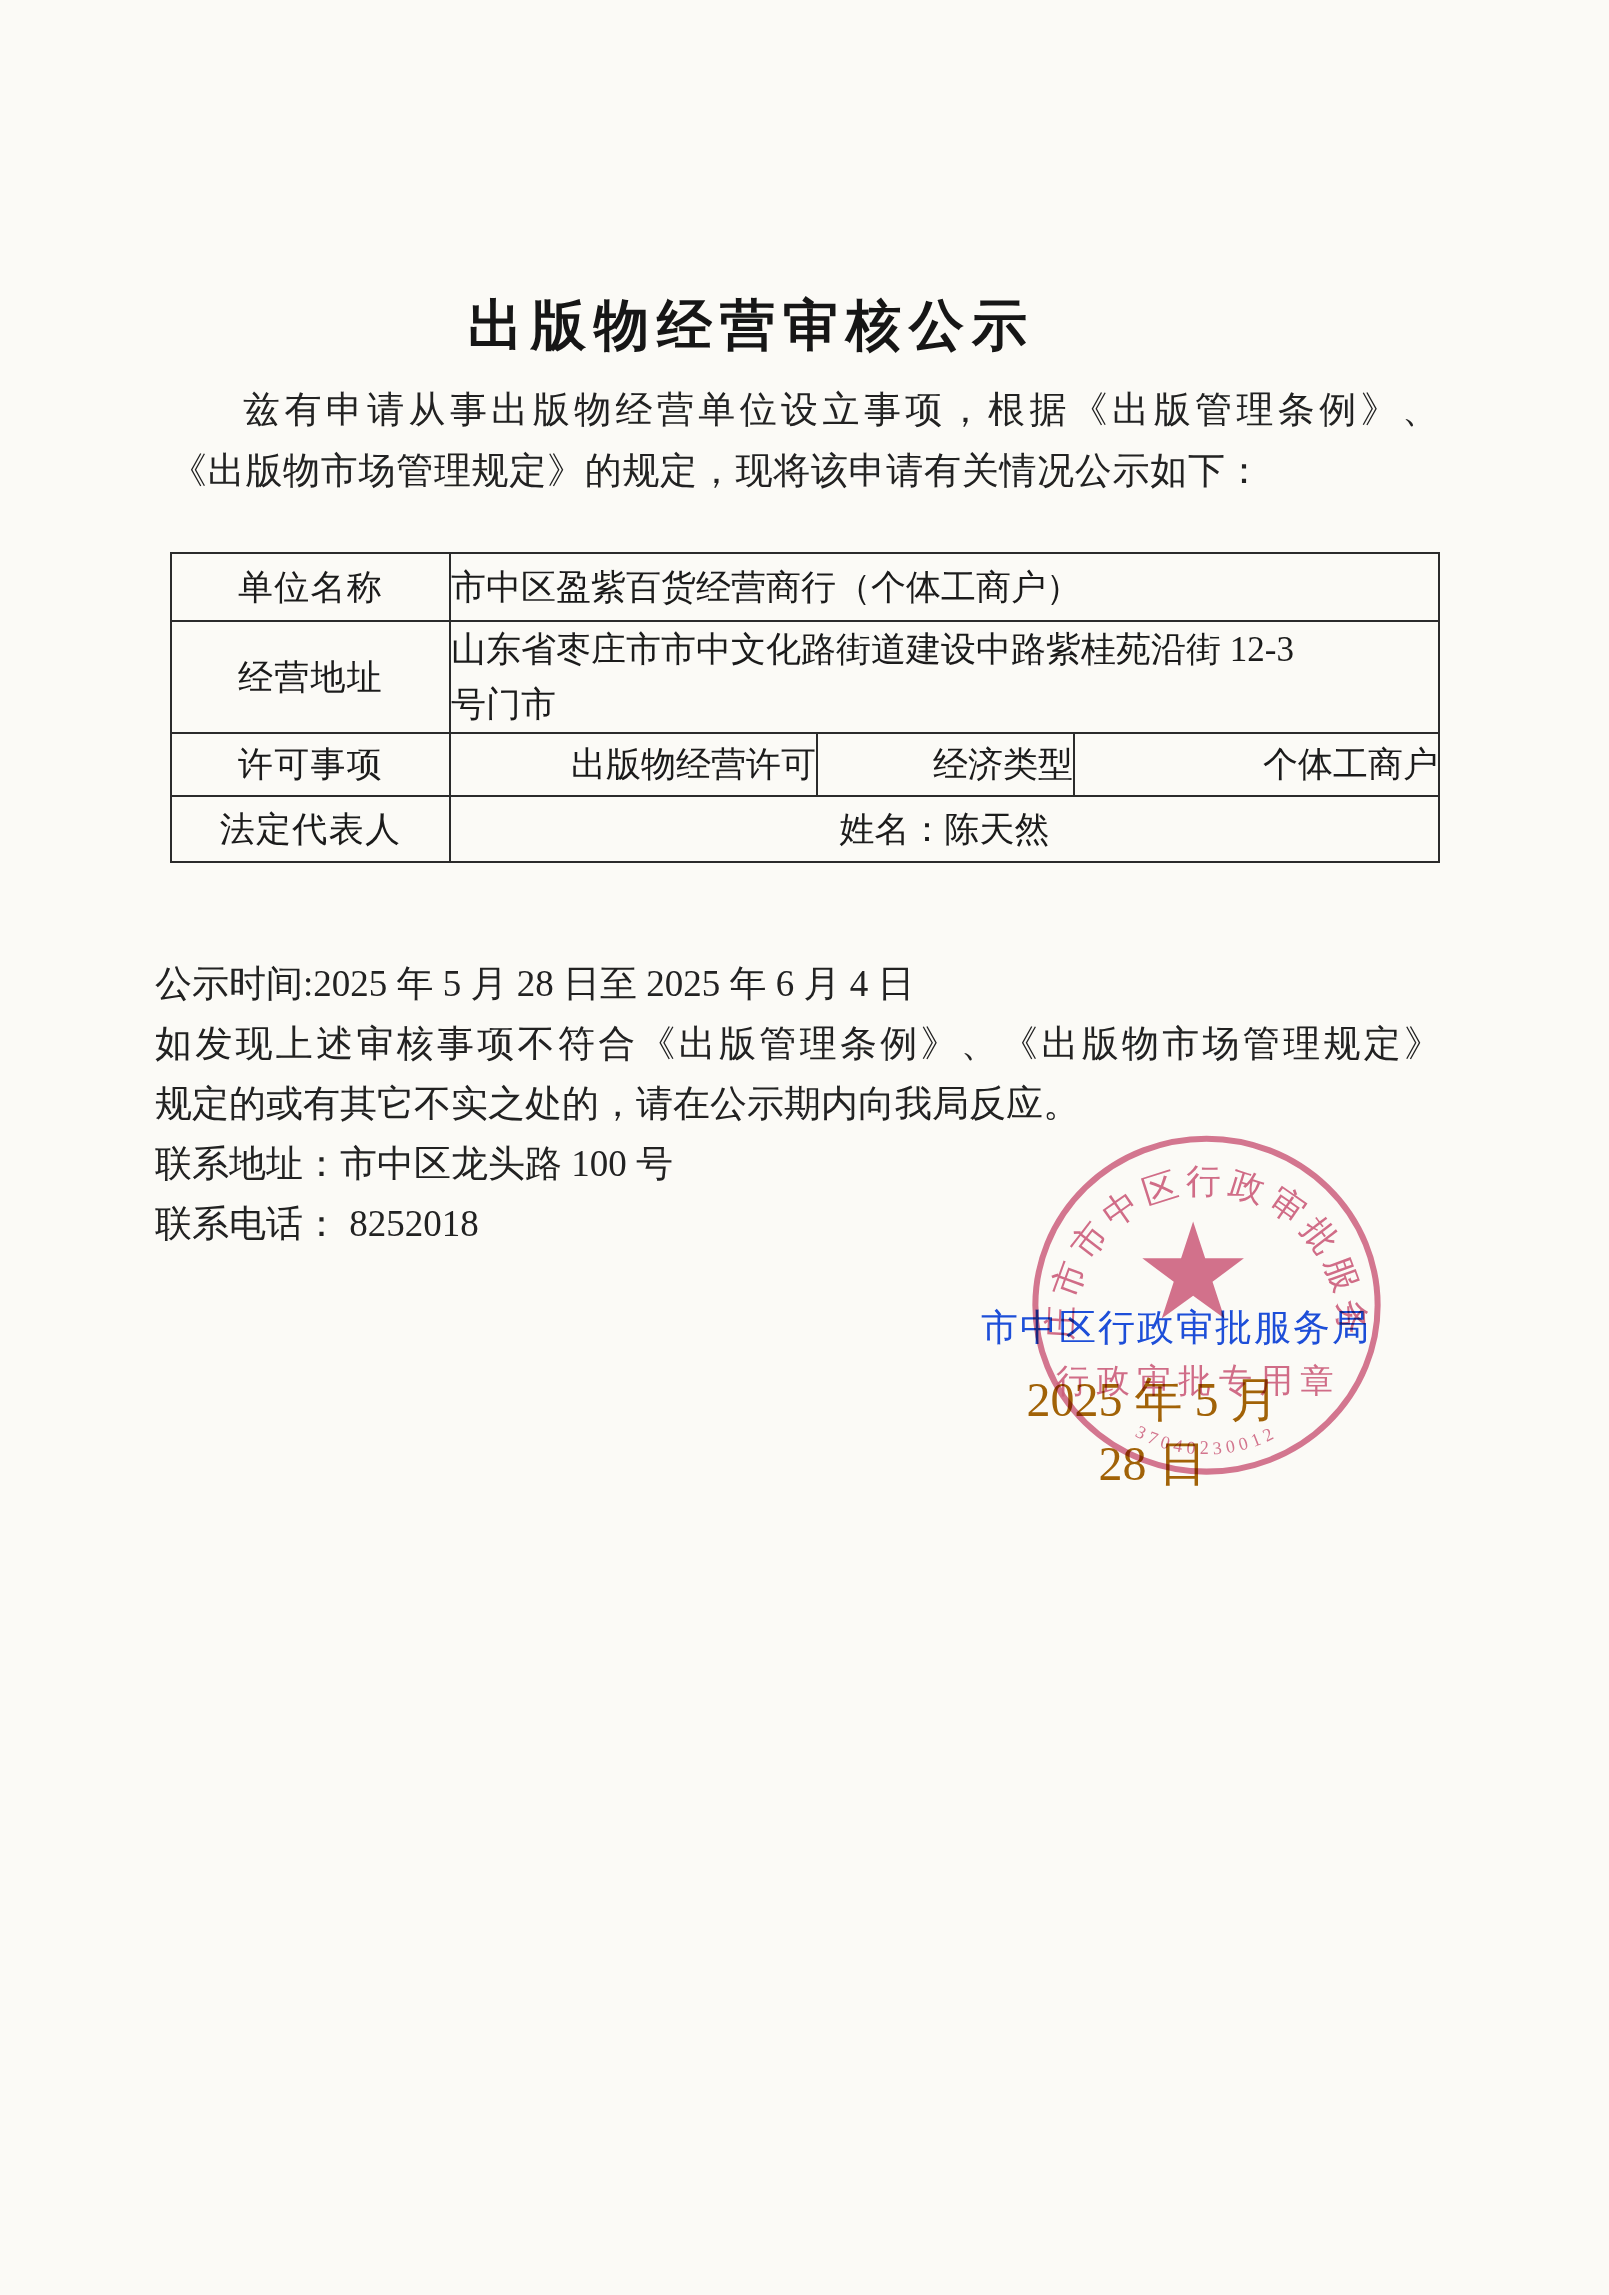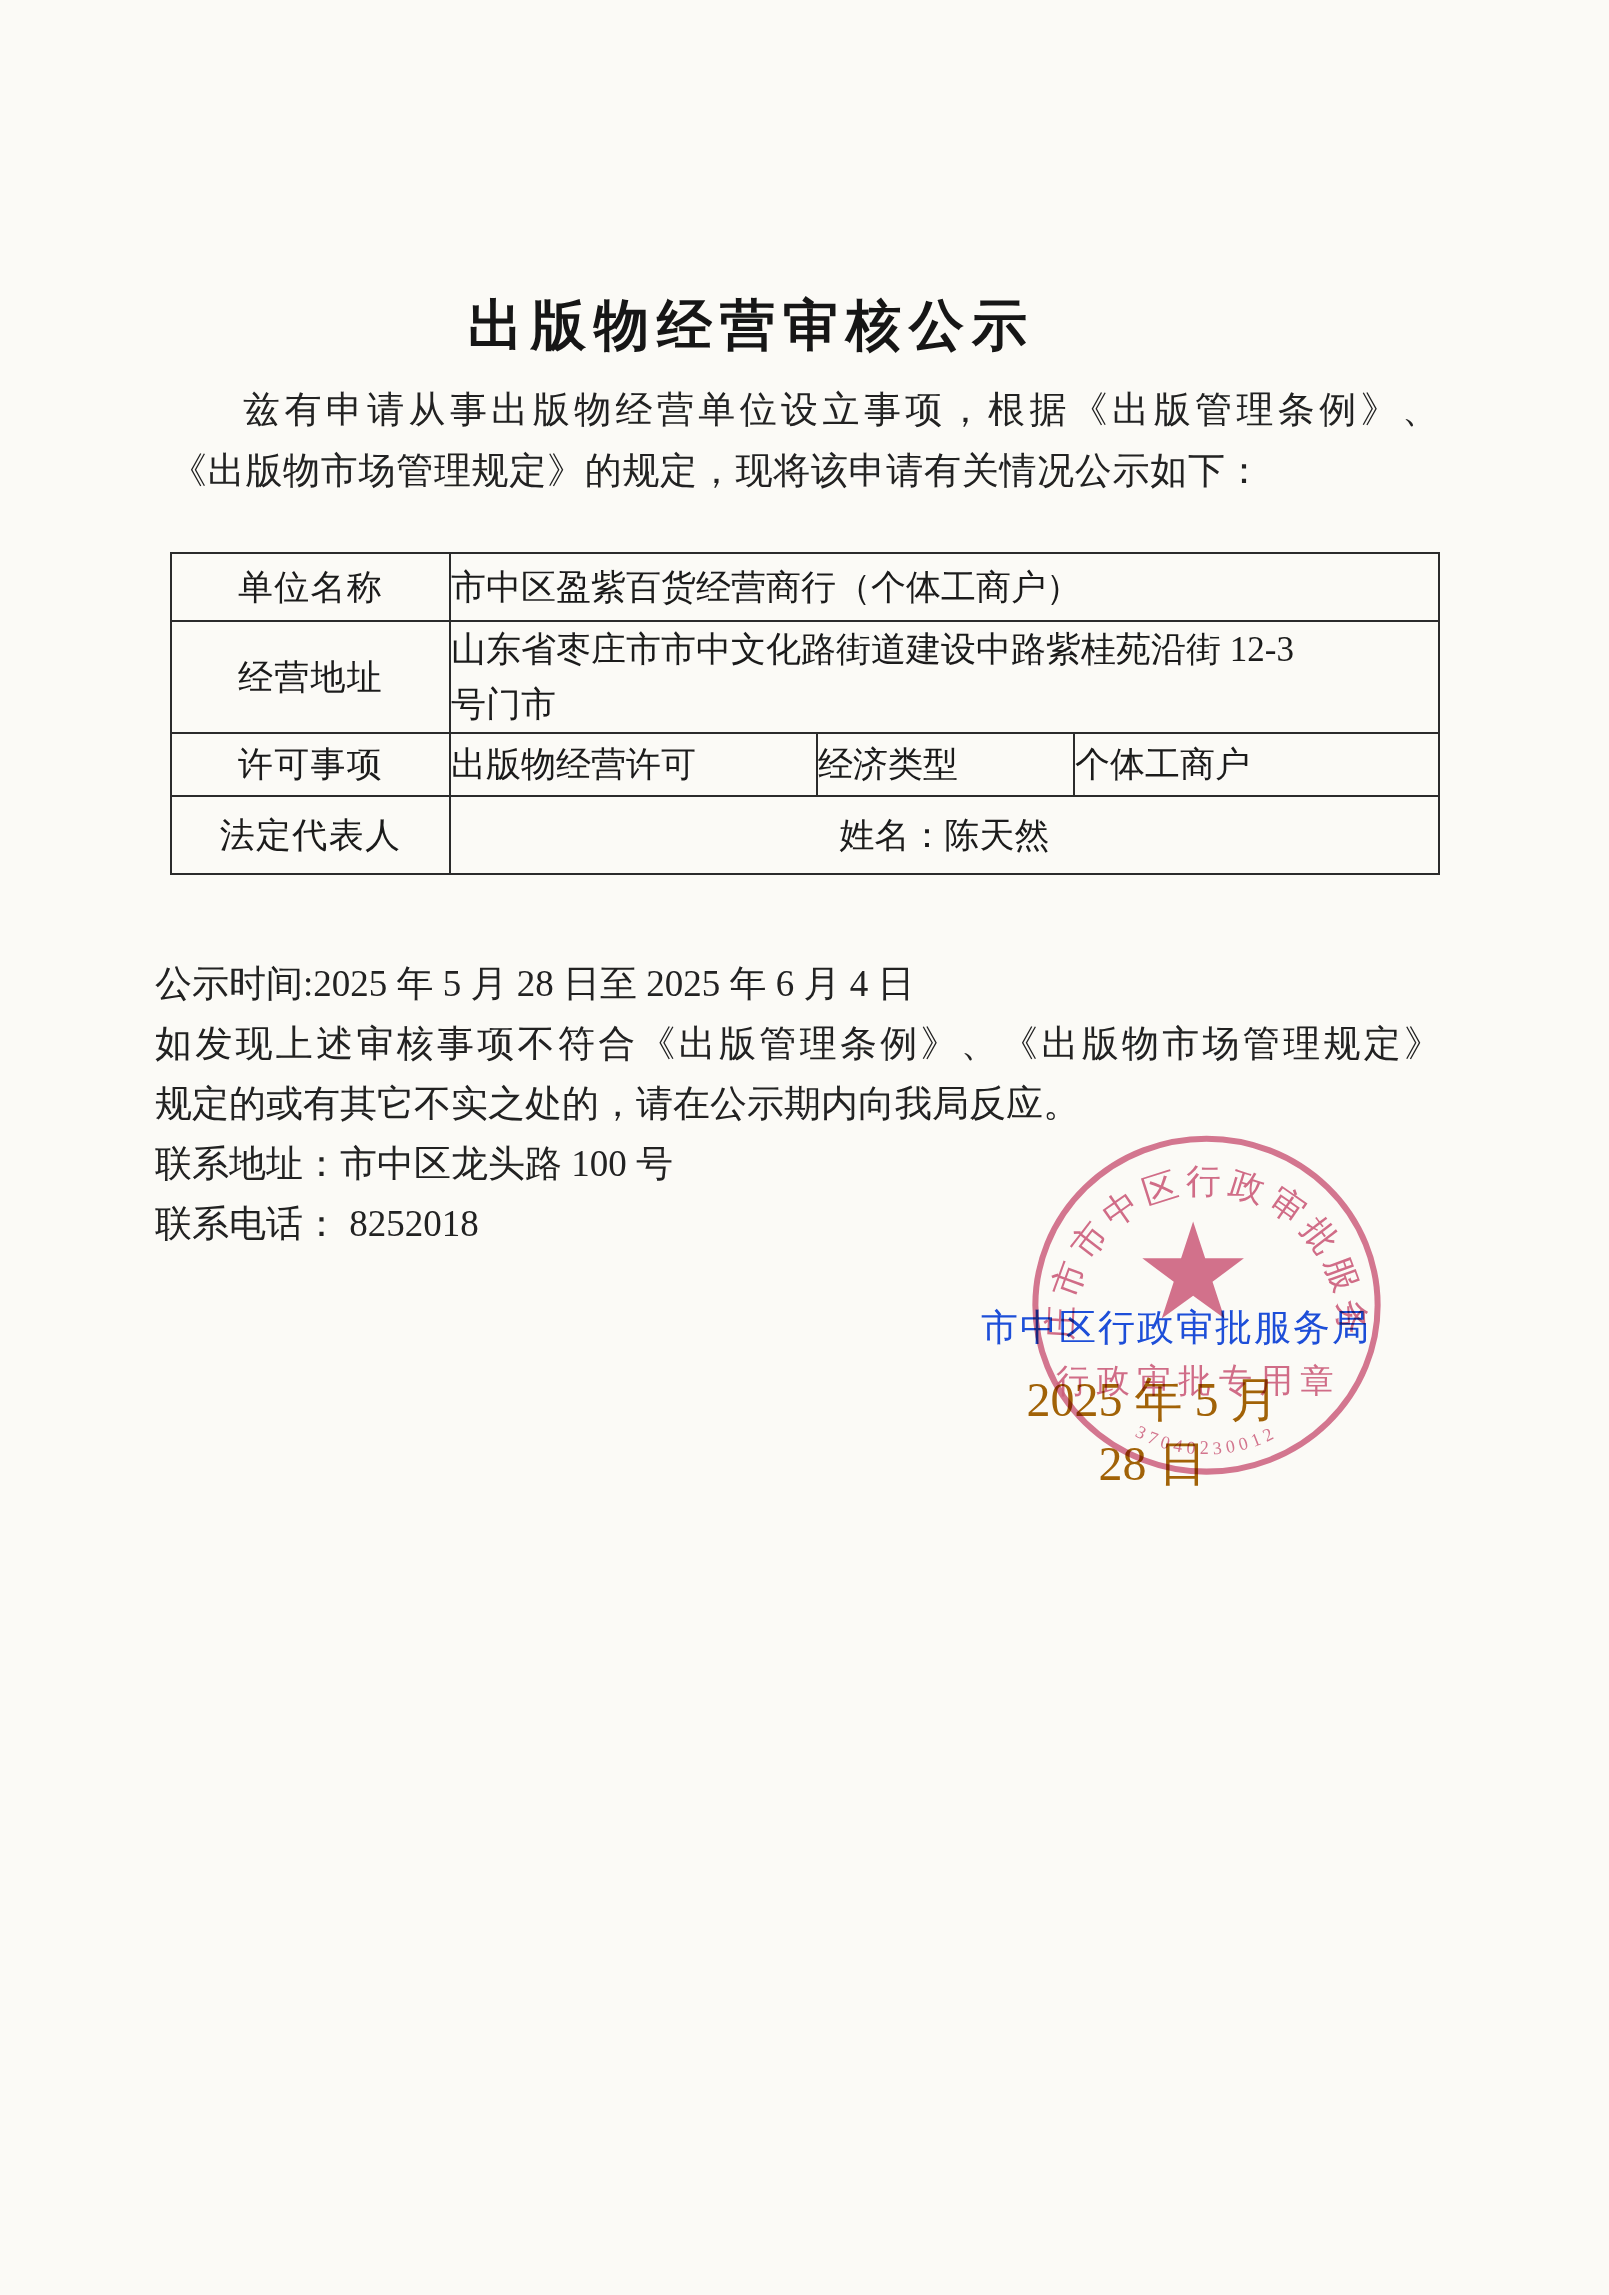--- a/index.html
+++ b/index.html
@@ -35,25 +35,25 @@
     font-size:35px;color:#1b1b1b;margin-top:8px;
   }
   table.info td{
     border:2px solid #2b2b2b;
     padding:0;
     vertical-align:middle;
   }
   table.info{border:2.7px solid #262626;}
   td.lbl{text-align:center;letter-spacing:1.3px;}
   td.val{padding-left:41px;}
-  td.ctr{text-align:left;}
+  td.ctr{text-align:right;}
   tr.r1{height:68px;}
   tr.r2{height:97px;}
   tr.r3{height:63px;}
-  tr.r4{height:78px;padding-left:19px;}
+  tr.r4{height:66px;padding-left:19px;}
   .addr-line{line-height:55px;}
   td.rep-val{padding-left:144px;text-align:center;}
   .notice{
     position:absolute;left:155px;top:954px;width:1286px;
     font-size:37px;line-height:60px;color:#222;
   }
   .notice .just{
     text-align:justify;
     text-align-last:justify;
   }

